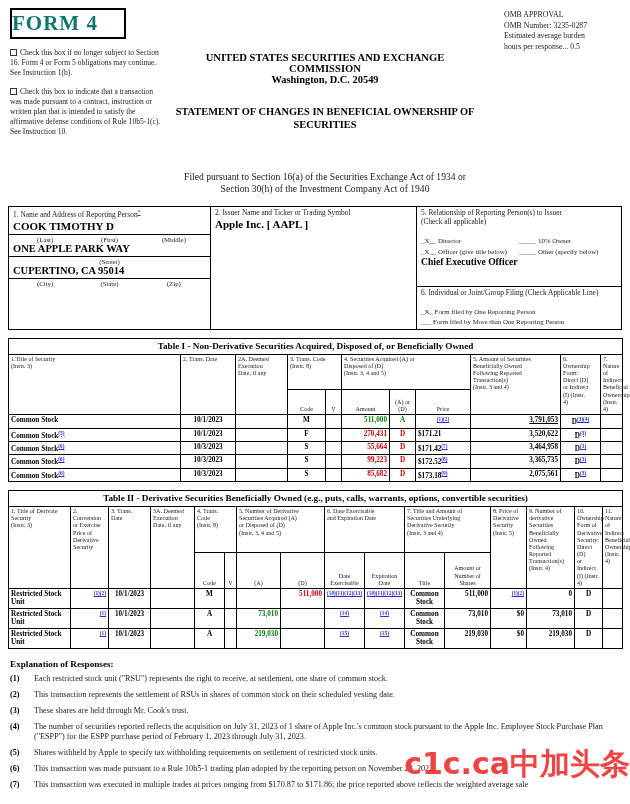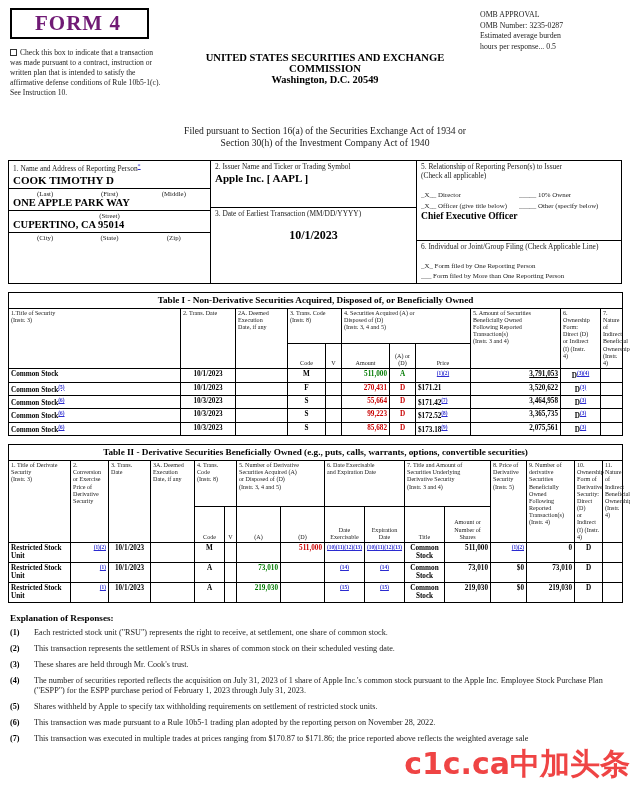--- a/index.html
+++ b/index.html
@@ -5,33 +5,33 @@
   * { box-sizing: border-box; margin: 0; padding: 0; }
   html,body { width: 630px; background:#fff; }
   body {
     height: 804px; position: relative; overflow: hidden;
     font-family: "Liberation Serif", serif; color: #1b1b1b;
   }
   
   .top { display:grid; grid-template-columns: 160px 1fr 142px; padding: 8px 8px 0 10px; }
   .form4-box {
     display:inline-block; border: 2px solid #000; font-size: 21px; font-weight: bold;
-    padding: 1px 26px 1px 23px; letter-spacing: 1px; color:#701a75;
+    padding: 1px 26px 1px 0; letter-spacing: 1px; color:#0f766e;
   }
   .chk { font-size: 7.6px; line-height: 1.32; margin-top: 9px; color:#222; width: 152px; }
   .chk .box {
     display:inline-block; width: 7px; height: 7px; border: 1px solid #333;
     margin-right: 3px; vertical-align: -1px; background:#fff;
   }
   .center-head { text-align:center; padding-top: 44px; color:#000; }
   .center-head .t1 { font-weight: bold; font-size: 10.6px; }
   .center-head .t2 { font-weight: bold; font-size: 10.4px; }
   .center-head .t3 { font-weight: bold; font-size: 10.4px; margin-top: 20px; line-height:1.25; }
   .filed { font-size: 9.6px; margin-top: 40px; line-height: 1.3; color:#1b1b1b;}
-  .omb { font-size: 7.8px; line-height: 1.35; padding-top: 2px; color:#222; }
+  .omb { font-size: 7.8px; line-height: 1.35; padding-top: 2px; color:#222;margin-left:24px; }
   
   .info {
     display:grid; grid-template-columns: 202px 206px 1fr;
     border: 1px solid #000; margin: 10px 8px 0 8px; font-size: 7.4px;
   }
   .sec { padding: 2px 4px; }
   .sec-label { font-size: 7.4px; line-height: 1.2; }
   .col-l { border-right: 1px solid #000; }
   .col-m { border-right: 1px solid #000; display:flex; flex-direction:column; }
   .bigval { font-weight: bold; font-size: 11px; color:#000; }
@@ -74,26 +74,30 @@
     font-size: 30px; color: #ef4444; white-space: nowrap;
   }
 </style>
 </head>
 <body>
 
 <div class="top">
   <div>
     <div class="form4-box">FORM 4</div>
     <div class="chk">
+      <span class="box"></span><span>Check this box if no longer subject to Section 16. Form 4 or Form 5 obligations may continue. See Instruction 1(b).</span>
+    </div>
+    <div class="chk">
       <span class="box"></span><span>Check this box to indicate that a transaction was made pursuant to a contract, instruction or written plan that is intended to satisfy the affirmative defense conditions of Rule 10b5-1(c). See Instruction 10.</span>
     </div>
   </div>
   <div class="center-head">
     <div class="t1">UNITED STATES SECURITIES AND EXCHANGE COMMISSION</div>
     <div class="t2">Washington, D.C. 20549</div>
+    <div class="t3">STATEMENT OF CHANGES IN BENEFICIAL OWNERSHIP OF SECURITIES</div>
     <div class="filed">
       <div>Filed pursuant to Section 16(a) of the Securities Exchange Act of 1934 or</div>
       <div>Section 30(h) of the Investment Company Act of 1940</div>
     </div>
   </div>
   <div class="omb">
     <div>OMB APPROVAL</div>
     <div>OMB Number: 3235-0287</div>
     <div>Estimated average burden</div>
     <div>hours per response... 0.5</div>
@@ -122,24 +126,20 @@
     <div class="sublabels">
       <span>(City)</span>
       <span>(State)</span>
       <span>(Zip)</span>
     </div>
   </div>
   <div class="col-m">
     <div class="cell-m" style="height:47px">
       <div class="sec-label">2. Issuer Name and Ticker or Trading Symbol</div>
       <div class="bigval">Apple Inc. [ AAPL ]</div>
-    </div>
-    <div class="cell-m" style="height:46px">
-      <div class="sec-label">3. Date of Earliest Transaction (MM/DD/YYYY)</div>
-      <div class="dateval">10/1/2023</div>
     </div>
   </div>
   <div class="col-r">
     <div class="sec5" style="height:80px">
       <div class="sec-label" style="white-space:pre-line">5. Relationship of Reporting Person(s) to Issuer
 (Check all applicable)</div>
       <div class="rel-grid">
         <span>_X__ Director</span>
         <span>_____ 10% Owner</span>
         <span>_X__ Officer (give title below)</span>

